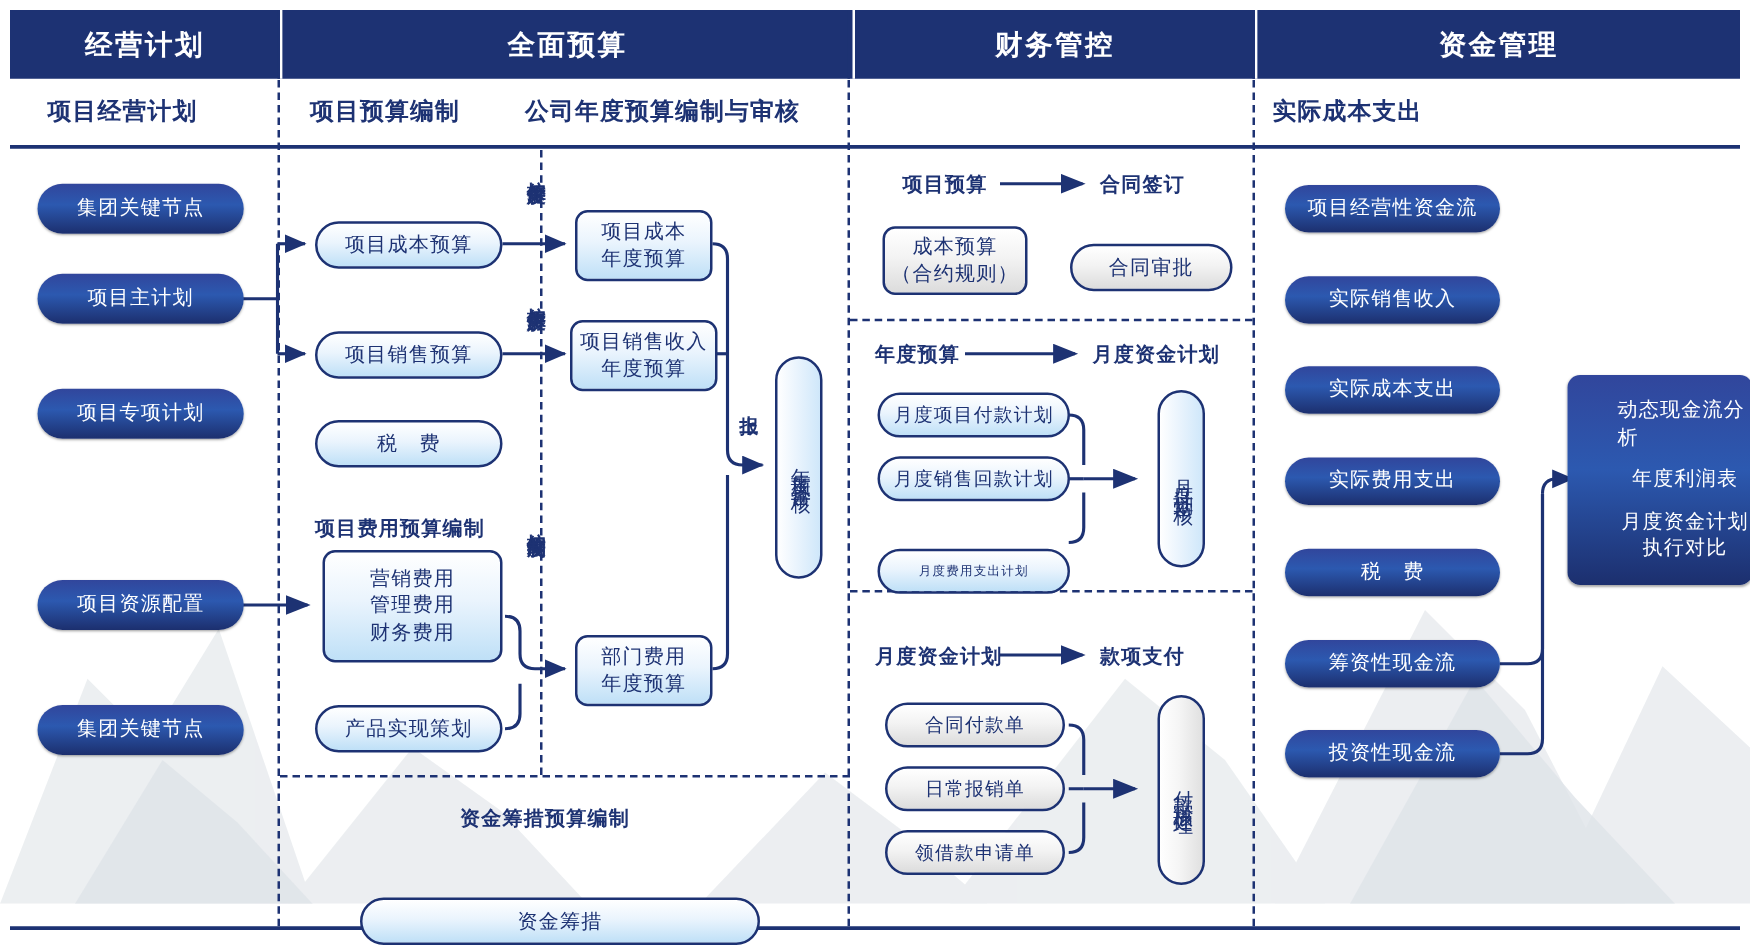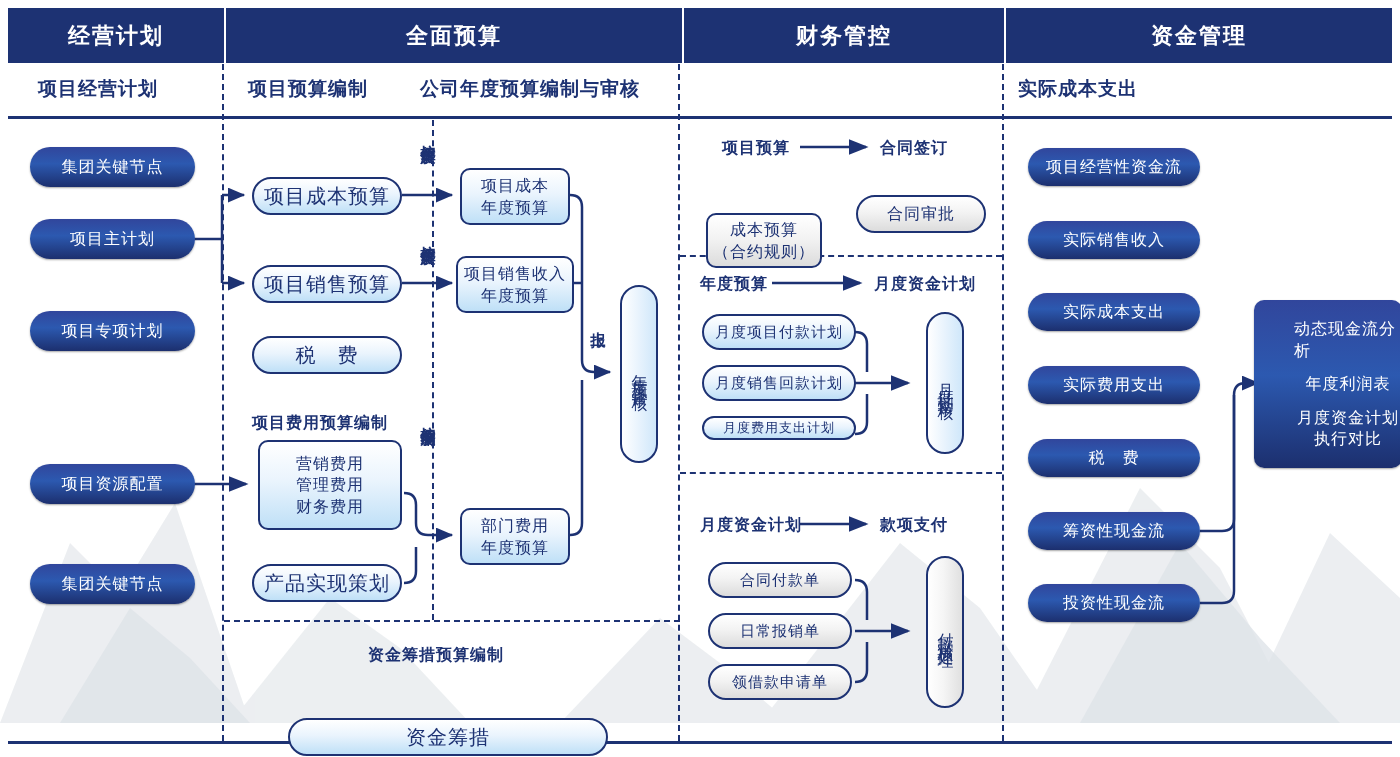--- a/index.html
+++ b/index.html
@@ -51,21 +51,21 @@
   .box-dark{
     position:absolute; border-radius:10px; color:#fff; font-size:16px;
     display:flex; flex-direction:column; align-items:center; justify-content:center;
     background:linear-gradient(180deg,#31469c 0%,#2c59b0 45%,#1c2f6e 100%);
     box-shadow:0 1px 2px rgba(0,0,0,.35); letter-spacing:1px;
   }
   .box-dark span{ display:block; line-height:1.35;margin-left:40px; }
   .box-dark .gap{ height:12px; }
 
   .pill-lite{
-    position:absolute; border-radius:999px; color:#1d3273; font-size:20px;
+    position:absolute; border-radius:999px; color:#1d3273; font-size:16px;
     display:flex; align-items:center; justify-content:center; text-align:center;
     background:linear-gradient(180deg,#ffffff 0%,#eaf4fd 45%,#bfe0f7 100%);
     border:2px solid #1d3273; letter-spacing:1px;
   }
   .pill-grey{
     position:absolute; border-radius:999px; color:#1d3273; font-size:16px;
     display:flex; align-items:center; justify-content:center; text-align:center;
     background:linear-gradient(180deg,#ffffff 0%,#f3f3f3 45%,#dcdcdc 100%);
     border:2px solid #1d3273; letter-spacing:1px;
   }
@@ -235,31 +235,31 @@
   </div>
 
   <div class="vcap" style="left:588px; top:320px;">上报</div>
   <div class="vpill" style="left:620px; top:285px; width:38px; height:178px;">年度预算审核</div>
 
   <div class="cap" style="left:368px; top:645px;">资金筹措预算编制</div>
   <div class="pill-lite" style="left:288px; top:673px; width:320px; height:38px; font-weight:normal;margin-top:45px;">资金筹措</div>
 
   <div class="cap" style="left:722px; top:138px;">项目预算</div>
   <div class="cap" style="left:880px; top:138px;">合同签订</div>
-  <div class="box-grey" style="left:706px; top:181px; width:116px; height:55px;margin-top:32px;">
+  <div class="box-grey" style="left:706px; top:181px; width:116px; height:55px;">
     <span>成本预算</span>
     <span>（合约规则）</span>
   </div>
   <div class="pill-grey" style="left:856px; top:195px; width:130px; height:38px;">合同审批</div>
 
   <div class="cap" style="left:700px; top:274px;">年度预算</div>
   <div class="cap" style="left:874px; top:274px;">月度资金计划</div>
   <div class="pill-lite" style="left:702px; top:314px; width:154px; height:36px; font-size:15px;">月度项目付款计划</div>
   <div class="pill-lite" style="left:702px; top:365px; width:154px; height:36px; font-size:15px;">月度销售回款计划</div>
-  <div class="pill-lite" style="left:702px; top:416px; width:154px; height:24px; font-size:13px;">月度费用支出计划</div>
+  <div class="pill-lite" style="left:702px; top:439px; width:154px; height:36px; font-size:10px;">月度费用支出计划</div>
   <div class="vpill" style="left:926px; top:312px; width:38px; height:142px;">月度计划审核</div>
 
   <div class="cap" style="left:700px; top:515px;">月度资金计划</div>
   <div class="cap" style="left:880px; top:515px;">款项支付</div>
   <div class="pill-grey" style="left:708px; top:562px; width:144px; height:36px; font-size:15px;">合同付款单</div>
   <div class="pill-grey" style="left:708px; top:613px; width:144px; height:36px; font-size:15px;">日常报销单</div>
   <div class="pill-grey" style="left:708px; top:664px; width:144px; height:36px; font-size:15px;">领借款申请单</div>
   <div class="vpill-grey" style="left:926px; top:556px; width:38px; height:152px;">付款审核处理</div>
 
   <div class="pill-dark" style="left:1028px; top:148px; width:172px; height:38px;">项目经营性资金流</div>

